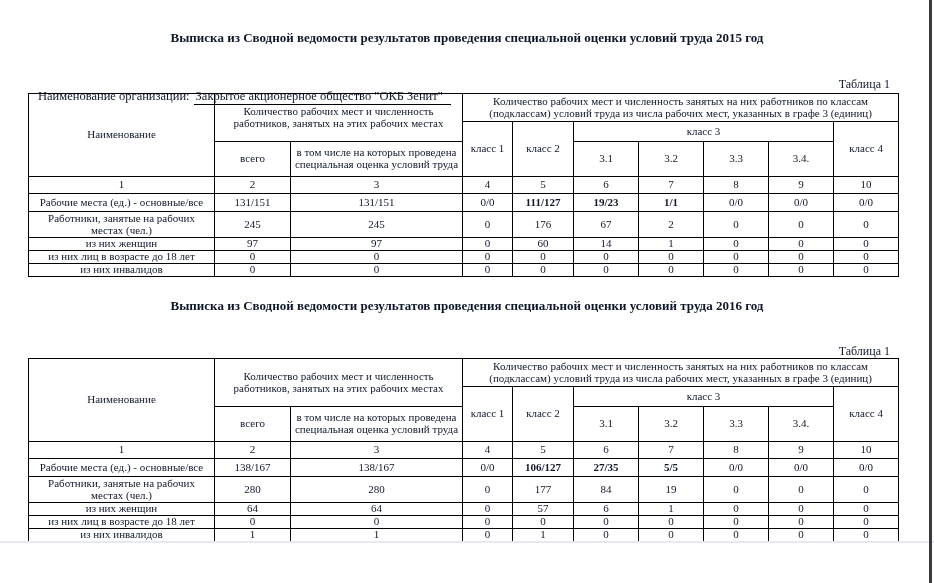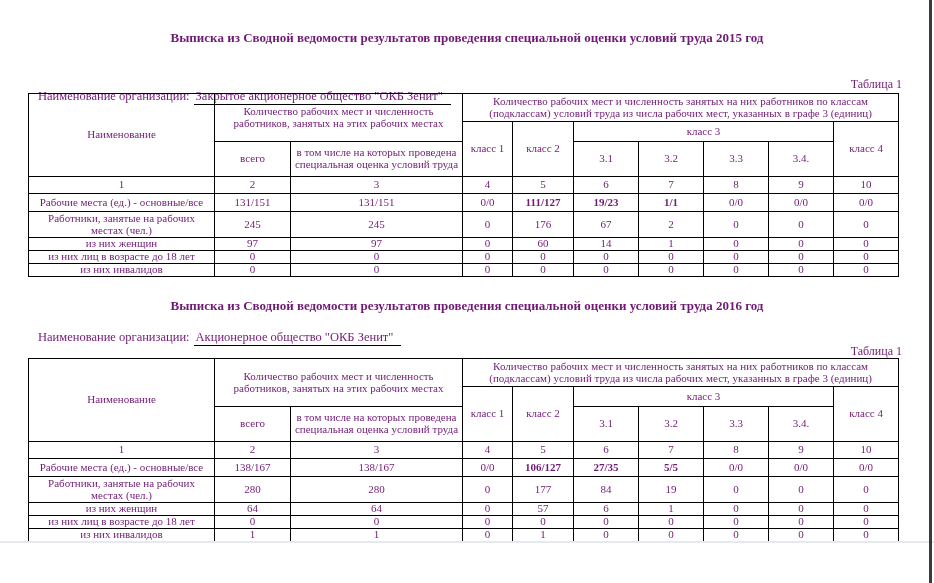--- a/index.html
+++ b/index.html
@@ -1,26 +1,26 @@
 <!DOCTYPE html>
 <html><head>
 <meta charset="utf-8">
 <style>
   html,body { margin:0; padding:0; background:#fff; }
   .page {
     position:relative; width:934px; height:583px; background:#ffffff;
-    font-family:"Liberation Serif", serif; color:#701a75; overflow:hidden;
+    font-family:"Liberation Serif", serif; color:#0f172a; overflow:hidden;
   }
   .window-edge { position:absolute; left:929px; top:0; width:3px; height:583px; background:#3a3a3a; }
   .pagebreak { position:absolute; left:0; top:541px; width:934px; height:2px; background:#e6e9f0; }
 
   .title { position:absolute; left:0; width:934px; text-align:center; font-weight:bold; font-size:13px; }
   .org   { position:absolute; left:38px; font-size:12.5px; white-space:nowrap; }
   .org .u{ border-bottom:1px solid #000; margin-left:4px; padding:0 8px 1px 2px; }
-  .cap   { position:absolute; left:0; width:890px; text-align:right; font-size:12px;padding-left:12px; }
+  .cap   { position:absolute; left:0; width:890px; text-align:right; font-size:12px; }
 
   .s1t { top:30px; }  .s1o { top:61px;margin-top:28px; }  .s1c { top:77px; }  .s1tab { top:93px; }
   .s2t { top:298px; } .s2o { top:330px; } .s2c { top:344px; } .s2tab { top:358px; }
 
   table.t {
     position:absolute; left:28px; border-collapse:collapse; table-layout:fixed;
     width:870px; font-size:11px; line-height:1.08;
   }
   table.t td {
     border:1px solid #000; text-align:center; vertical-align:middle;
@@ -148,23 +148,20 @@
           <td>0</td>
           <td>0</td>
           <td>0</td>
           <td>0</td>
           <td>0</td>
         </tr>
       </tbody>
   </table>
 
   <div class="title s2t">Выписка из Сводной ведомости результатов проведения специальной оценки условий труда 2016 год</div>
-  <div class="org s2o">
-    <span>Наименование организации:</span><span class="u">Акционерное общество "ОКБ Зенит"</span>
-  </div>
   <div class="cap s2c">Таблица 1</div>
 
   <table class="t s2tab">
     <colgroup>
       <col style="width:186px">
         <col style="width:76px">
         <col style="width:172px">
       <col style="width:50px">
         <col style="width:61px">
         <col style="width:65px">

